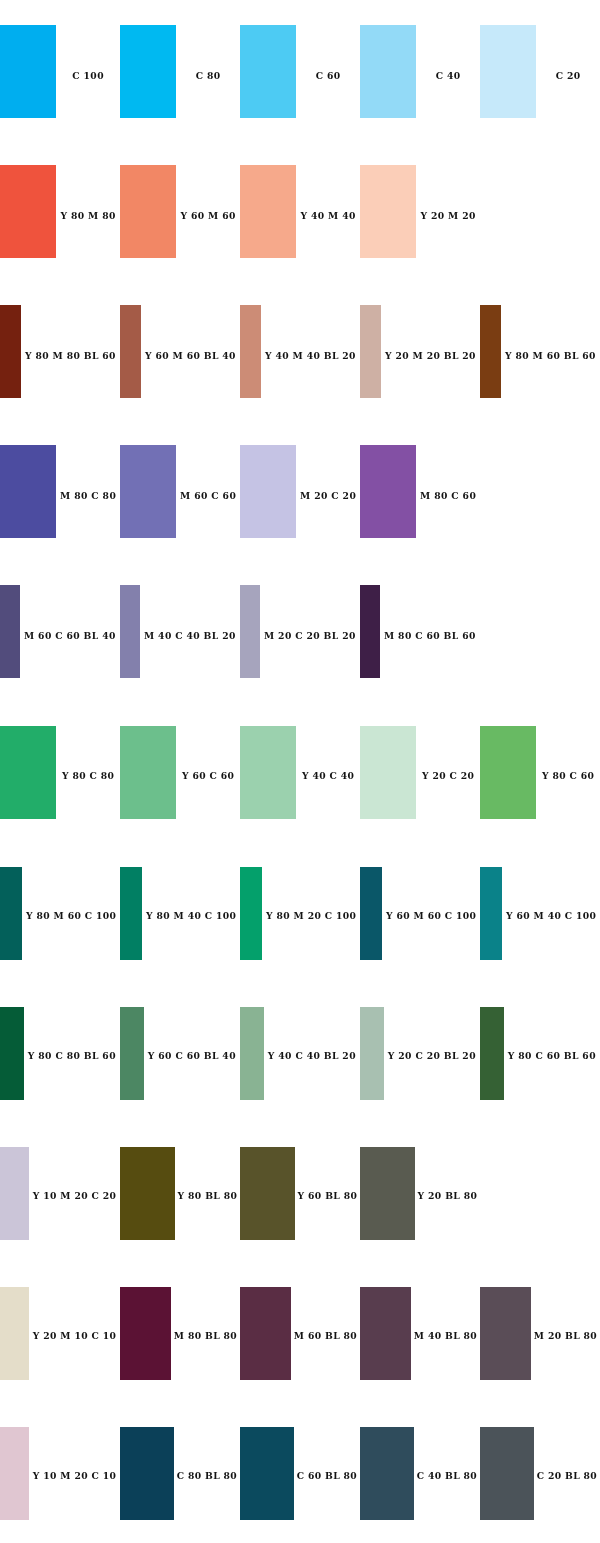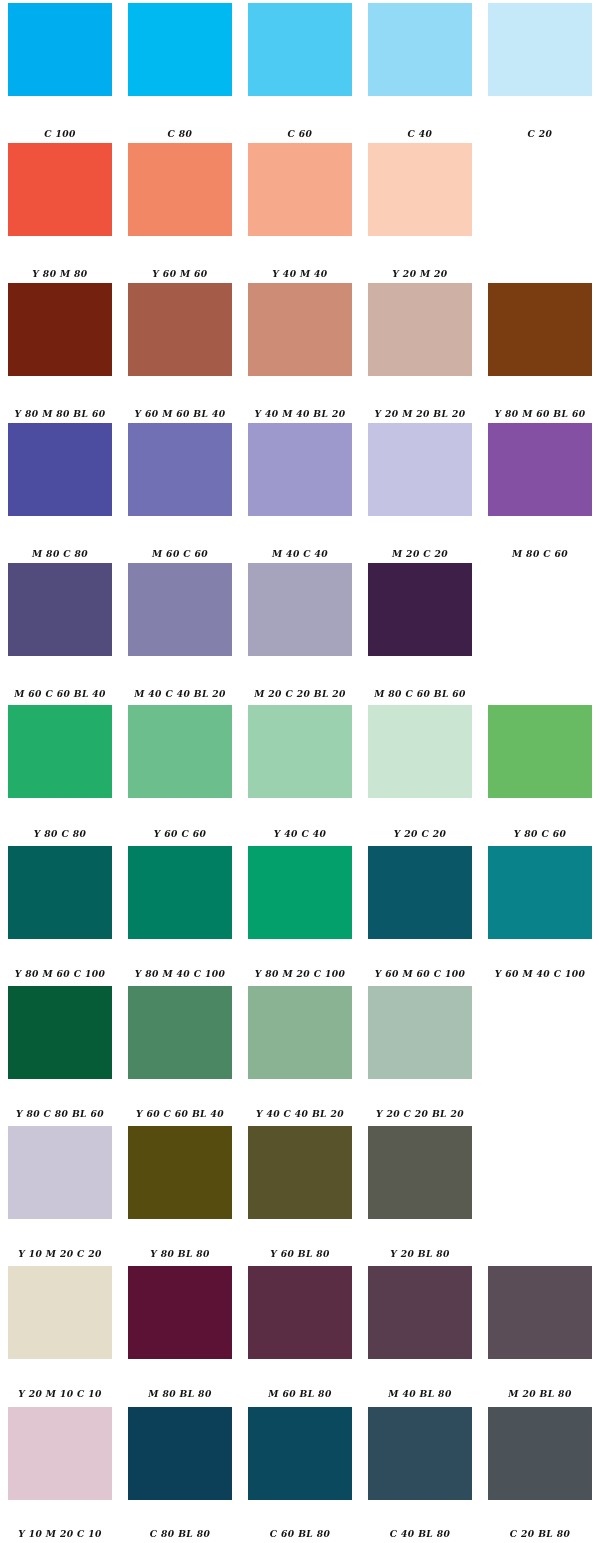--- a/index.html
+++ b/index.html
@@ -26,25 +26,23 @@
     height: 140px;
     display: flex;
     flex-direction: row;
     align-items: flex-start;
     justify-content: flex-start;
   }
   .swatch-cell {
     width: 120px;
     height: 140px;
     display: flex;
-    flex-direction: column;
     align-items: center;
-    justify-content: space-between;
+    justify-content: flex-end;
     box-sizing: border-box;
-    font-style: italic;
   }
   .swatch-chip {
     width: 104px;
     height: 93px;
     margin-top: 2px;
     display: block;
   }
   .swatch-label {
     width: 120px;
     text-align: center;
@@ -141,24 +139,20 @@
     <div class="swatch-row r3">
       <div class="swatch-cell">
         <div class="swatch-chip" style="background-color: rgb(76, 76, 160);"></div>
         <div class="swatch-label">M 80 C 80</div>
       </div>
       <div class="swatch-cell">
         <div class="swatch-chip" style="background-color: rgb(114, 112, 181);"></div>
         <div class="swatch-label">M 60 C 60</div>
       </div>
       <div class="swatch-cell">
-        <div class="swatch-chip" style="background-color: rgb(157, 153, 205);"></div>
-        <div class="swatch-label">M 40 C 40</div>
-      </div>
-      <div class="swatch-cell">
         <div class="swatch-chip" style="background-color: rgb(197, 195, 228);"></div>
         <div class="swatch-label">M 20 C 20</div>
       </div>
       <div class="swatch-cell">
         <div class="swatch-chip" style="background-color: rgb(131, 80, 164);"></div>
         <div class="swatch-label">M 80 C 60</div>
       </div>
     </div>
     <div class="swatch-row r4">
       <div class="swatch-cell">
@@ -231,20 +225,24 @@
         <div class="swatch-chip" style="background-color: rgb(76, 135, 99);"></div>
         <div class="swatch-label">Y 60 C 60 BL 40</div>
       </div>
       <div class="swatch-cell">
         <div class="swatch-chip" style="background-color: rgb(137, 179, 147);"></div>
         <div class="swatch-label">Y 40 C 40 BL 20</div>
       </div>
       <div class="swatch-cell">
         <div class="swatch-chip" style="background-color: rgb(168, 192, 177);"></div>
         <div class="swatch-label">Y 20 C 20 BL 20</div>
+      </div>
+      <div class="swatch-cell">
+        <div class="swatch-chip" style="background-color: rgb(53, 97, 52);"></div>
+        <div class="swatch-label">Y 80 C 60 BL 60</div>
       </div>
     </div>
     <div class="swatch-row r8">
       <div class="swatch-cell">
         <div class="swatch-chip" style="background-color: rgb(203, 197, 216);"></div>
         <div class="swatch-label">Y 10 M 20 C 20</div>
       </div>
       <div class="swatch-cell">
         <div class="swatch-chip" style="background-color: rgb(86, 76, 16);"></div>
         <div class="swatch-label">Y 80 BL 80</div>

